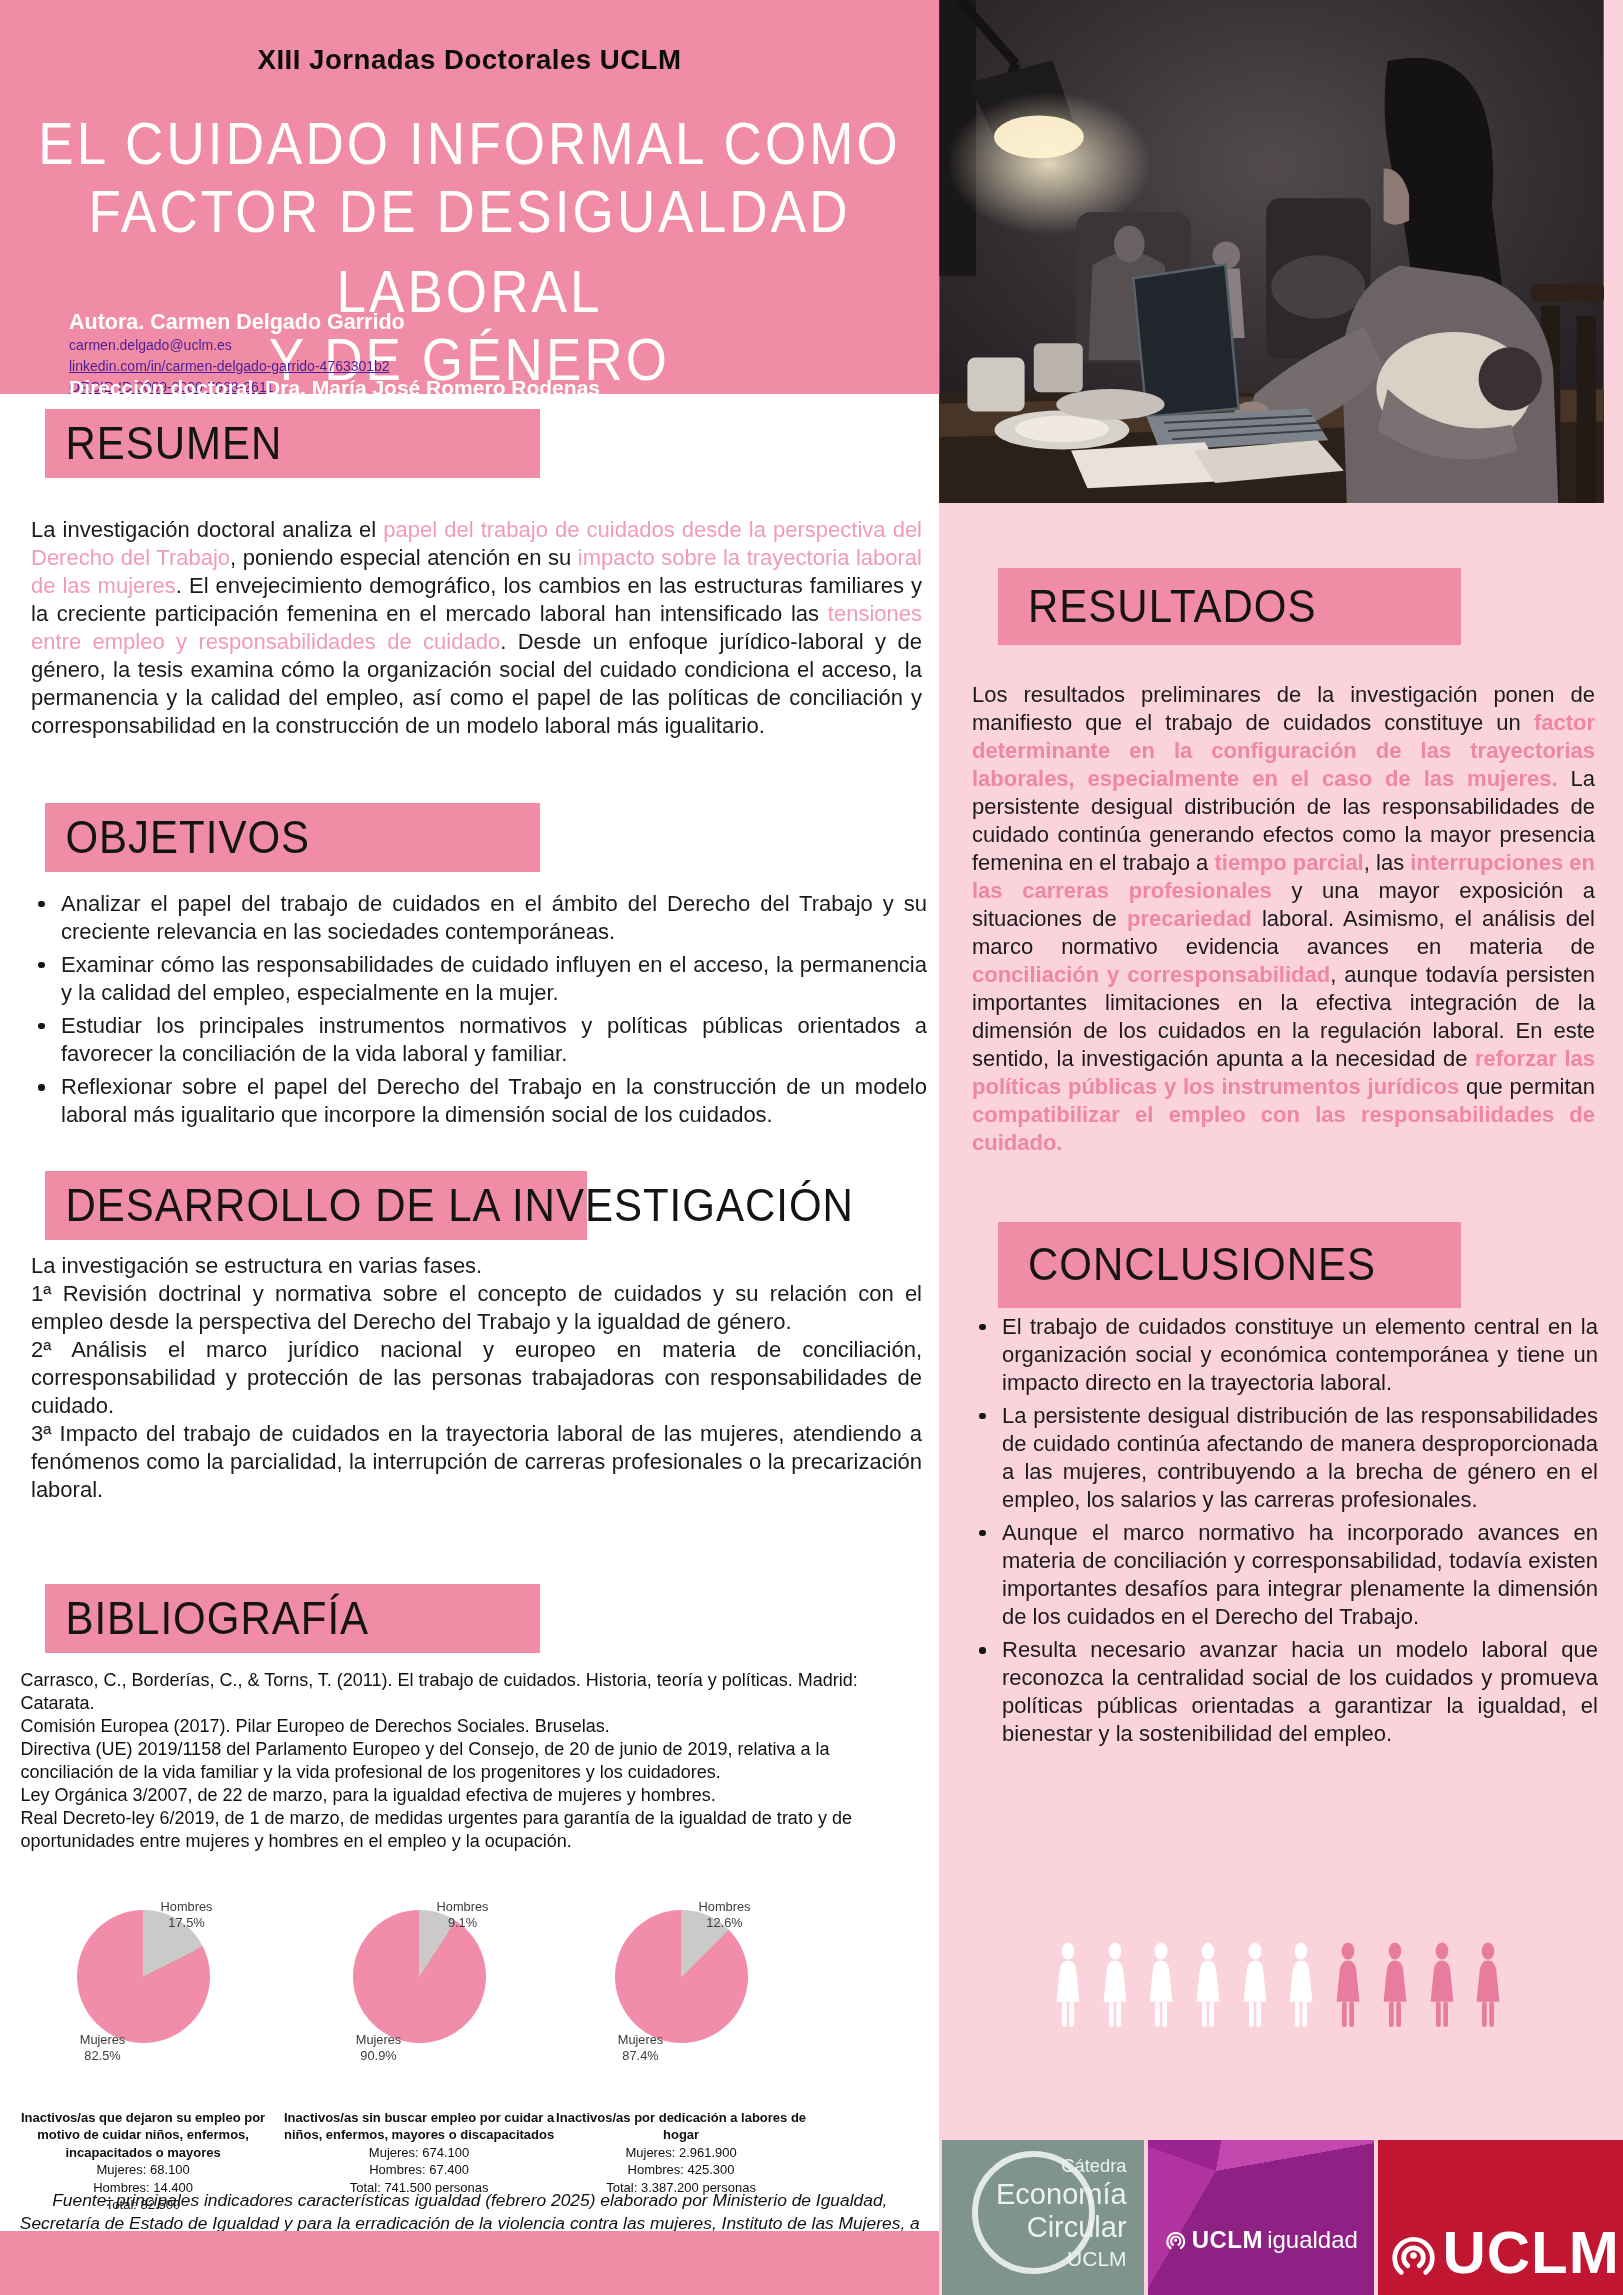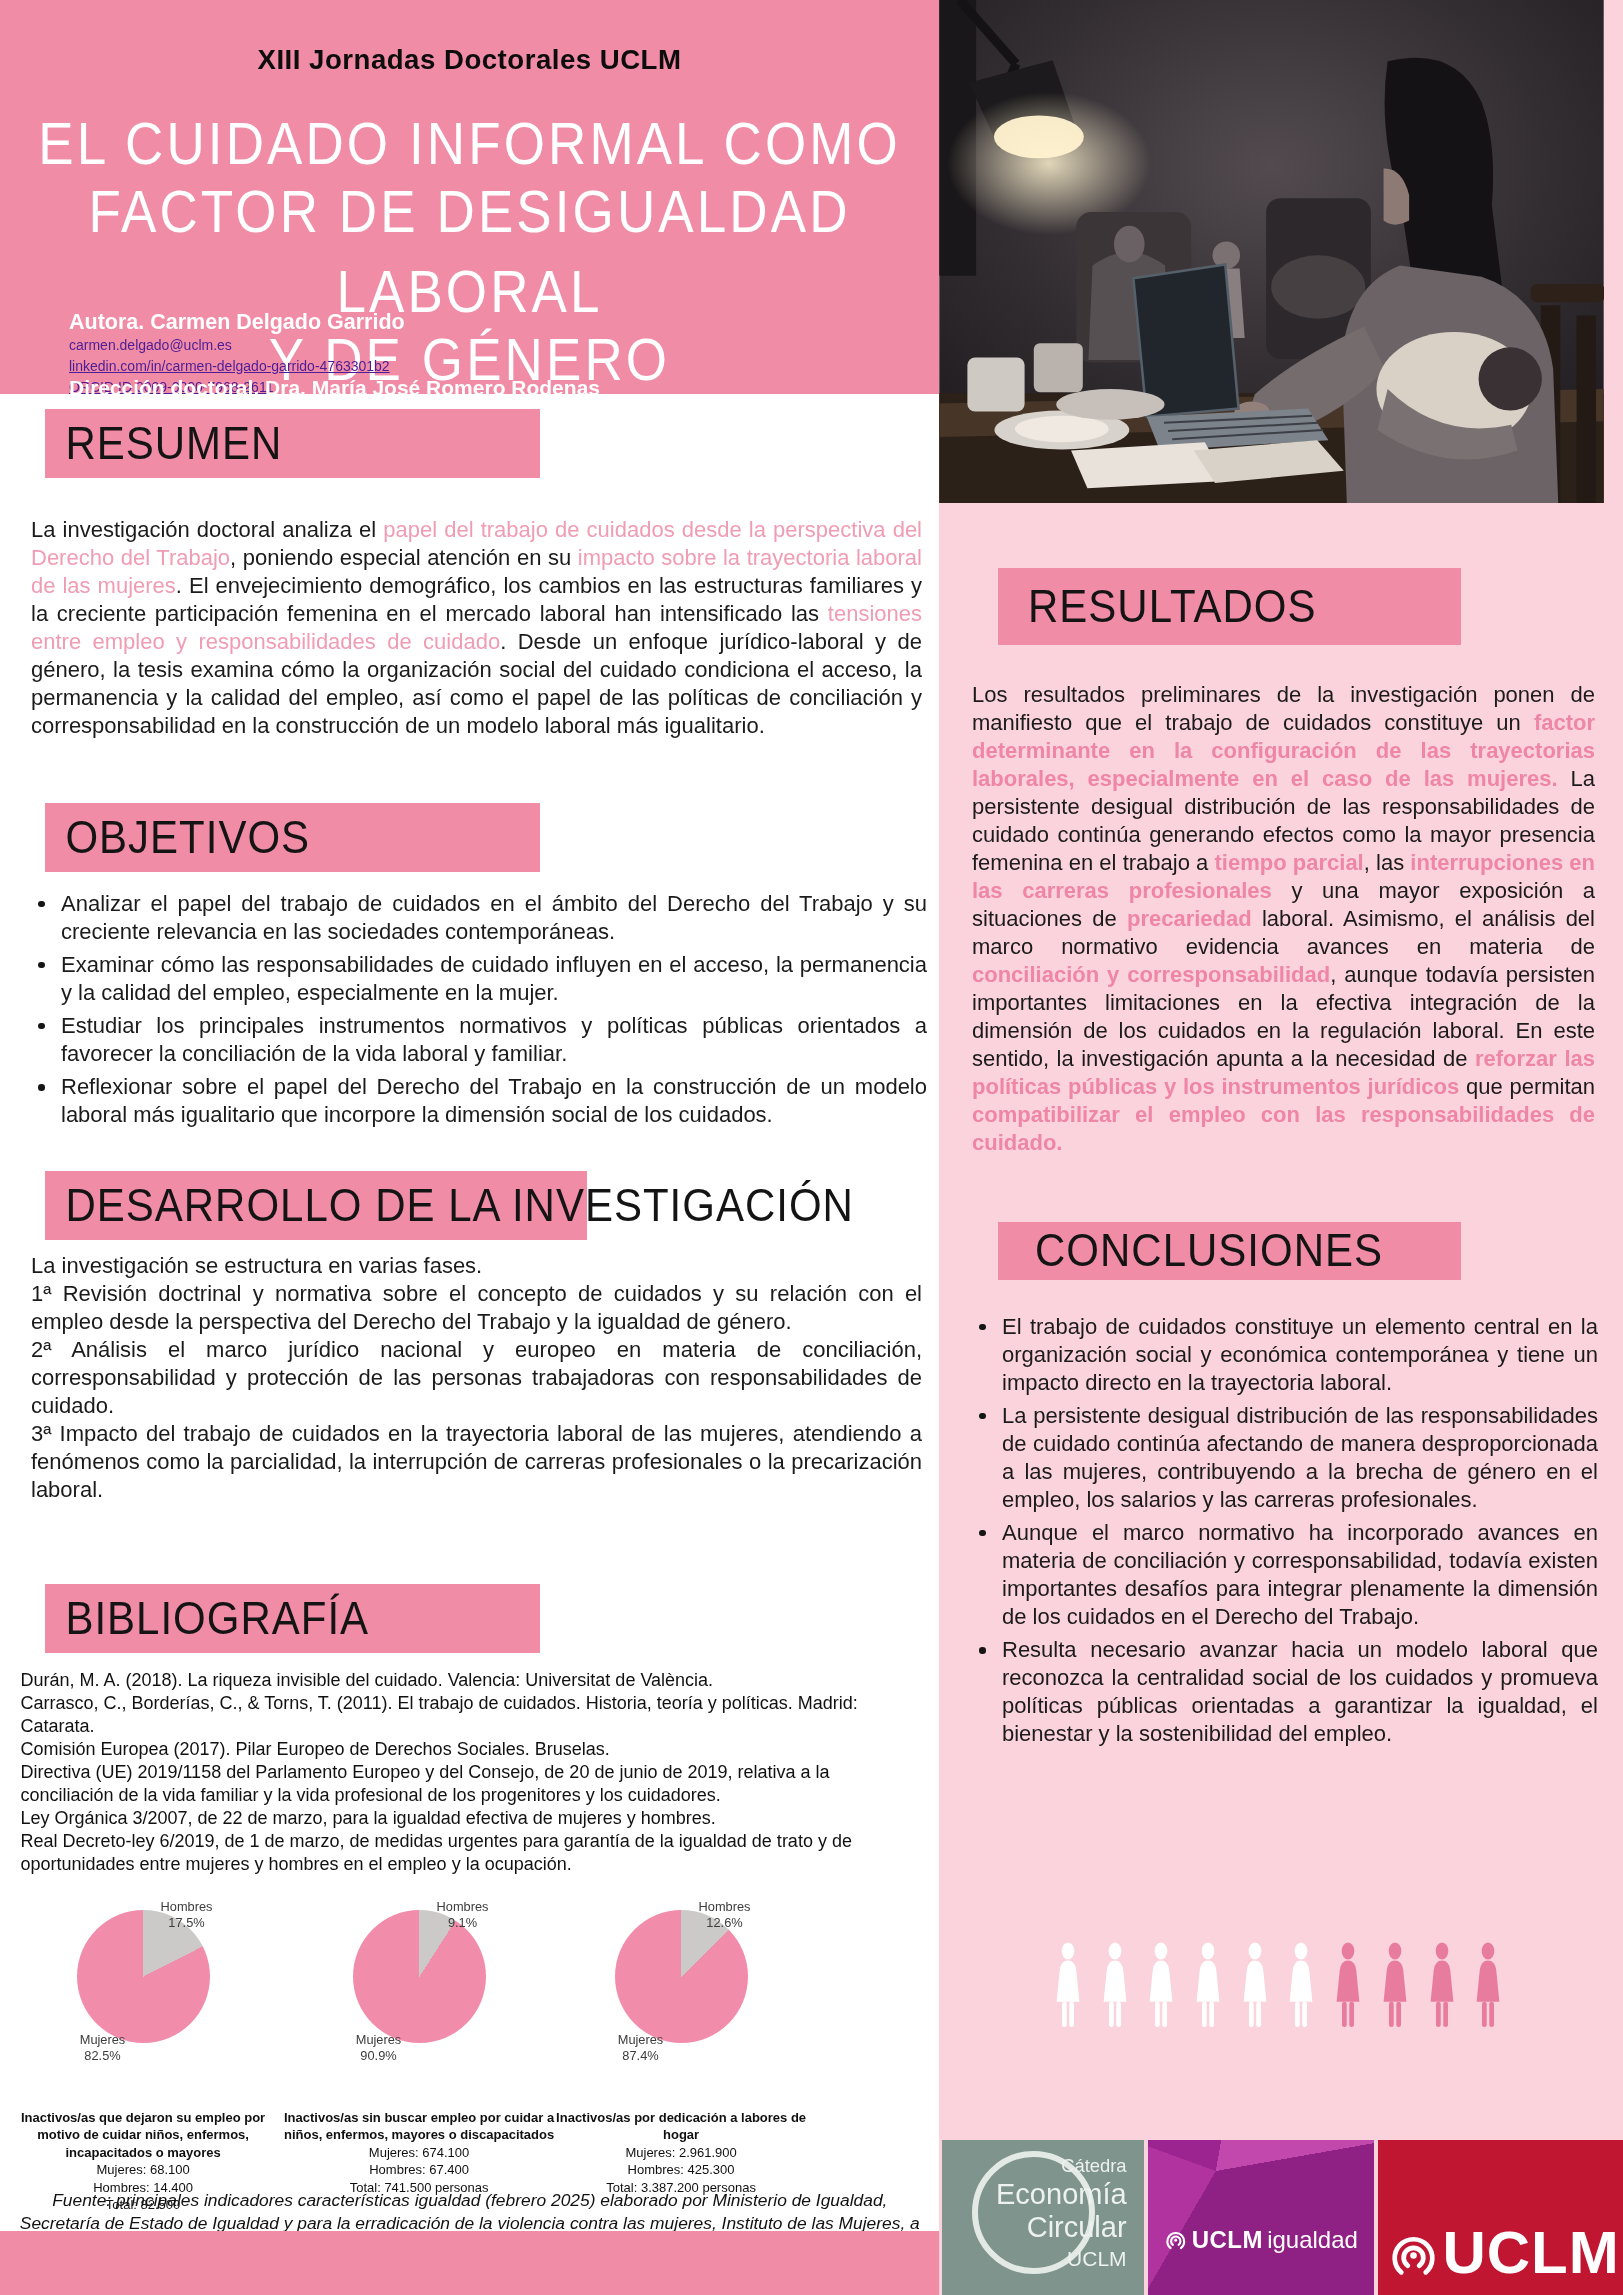--- a/index.html
+++ b/index.html
@@ -183,21 +183,20 @@
       <div class="line">La investigación se estructura en varias fases.</div>
       <div class="line">1ª Revisión doctrinal y normativa sobre el concepto de cuidados y su relación con el empleo desde la perspectiva del Derecho del Trabajo y la igualdad de género.</div>
       <div class="line">2ª Análisis el marco jurídico nacional y europeo en materia de conciliación, corresponsabilidad y protección de las personas trabajadoras con responsabilidades de cuidado.</div>
       <div class="line">3ª Impacto del trabajo de cuidados en la trayectoria laboral de las mujeres, atendiendo a fenómenos como la parcialidad, la interrupción de carreras profesionales o la precarización laboral.</div>
     </div>
 
   <div class="sec-bar" style="left:45px;top:1584px;width:495px;height:69px;">
     <span class="bt">BIBLIOGRAFÍA</span>
   </div>
   <div class="biblio" style="left:20.4px;top:1669px;width:904px;">
-      <div class="line">Durán, M. A. (2018). La riqueza invisible del cuidado. Valencia: Universitat de València.</div>
       <div class="line">Carrasco, C., Borderías, C., &amp; Torns, T. (2011). El trabajo de cuidados. Historia, teoría y políticas. Madrid: Catarata.</div>
       <div class="line">Comisión Europea (2017). Pilar Europeo de Derechos Sociales. Bruselas.</div>
       <div class="line">Directiva (UE) 2019/1158 del Parlamento Europeo y del Consejo, de 20 de junio de 2019, relativa a la conciliación de la vida familiar y la vida profesional de los progenitores y los cuidadores.</div>
       <div class="line">Ley Orgánica 3/2007, de 22 de marzo, para la igualdad efectiva de mujeres y hombres.</div>
       <div class="line">Real Decreto-ley 6/2019, de 1 de marzo, de medidas urgentes para garantía de la igualdad de trato y de oportunidades entre mujeres y hombres en el empleo y la ocupación.</div>
     </div>
 
   <div class="charts">
     <div class="chart-col" style="left:0;">
       <div class="pie" style="background: conic-gradient(rgb(203, 202, 200) 0%, rgb(203, 202, 200) 17.5%, rgb(242, 140, 171) 17.5%, rgb(242, 140, 171) 100%);"></div>
@@ -259,21 +258,21 @@
   </div>
 
   <div class="fuente">Fuente: principales indicadores características igualdad (febrero 2025) elaborado por Ministerio de Igualdad, Secretaría de Estado de Igualdad y para la erradicación de la violencia contra las mujeres, Instituto de las Mujeres, a partir de datos EPA (INE) último trimestre 2024.</div>
   <div class="bottom-strip"></div>
 
   <div class="sec-bar" style="left:998px;top:568px;width:463px;height:77px;">
     <span class="bt" style="padding-left:30px;">RESULTADOS</span>
   </div>
   <p class="para" id="resultados-text" style="left:972px;top:659px;width:623px;"><span>Los resultados preliminares de la investigación ponen de manifiesto que el trabajo de cuidados constituye un </span><span class="hl">factor determinante en la configuración de las trayectorias laborales, especialmente en el caso de las mujeres.</span><span> La persistente desigual distribución de las responsabilidades de cuidado continúa generando efectos como la mayor presencia femenina en el trabajo a </span><span class="hl">tiempo parcial</span><span>, las </span><span class="hl">interrupciones en las carreras profesionales</span><span> y una mayor exposición a situaciones de </span><span class="hl">precariedad</span><span> laboral. Asimismo, el análisis del marco normativo evidencia avances en materia de </span><span class="hl">conciliación y corresponsabilidad</span><span>, aunque todavía persisten importantes limitaciones en la efectiva integración de la dimensión de los cuidados en la regulación laboral. En este sentido, la investigación apunta a la necesidad de </span><span class="hl">reforzar las políticas públicas y los instrumentos jurídicos</span><span> que permitan </span><span class="hl">compatibilizar el empleo con las responsabilidades de cuidado.</span></p>
 
-  <div class="sec-bar" style="left:998px;top:1222px;width:463px;height:58px;padding-left:7px;">
+  <div class="sec-bar" style="left:998px;top:1222px;width:463px;height:86px;">
     <span class="bt" style="padding-left:30px;">CONCLUSIONES</span>
   </div>
   <ul class="blist" style="left:972px;top:1313px;width:626px;">
       <li>El trabajo de cuidados constituye un elemento central en la organización social y económica contemporánea y tiene un impacto directo en la trayectoria laboral.</li>
       <li>La persistente desigual distribución de las responsabilidades de cuidado continúa afectando de manera desproporcionada a las mujeres, contribuyendo a la brecha de género en el empleo, los salarios y las carreras profesionales.</li>
       <li>Aunque el marco normativo ha incorporado avances en materia de conciliación y corresponsabilidad, todavía existen importantes desafíos para integrar plenamente la dimensión de los cuidados en el Derecho del Trabajo.</li>
       <li>Resulta necesario avanzar hacia un modelo laboral que reconozca la centralidad social de los cuidados y promueva políticas públicas orientadas a garantizar la igualdad, el bienestar y la sostenibilidad del empleo.</li>
     </ul>
 
   <div class="pictogram" id="pictogram">

